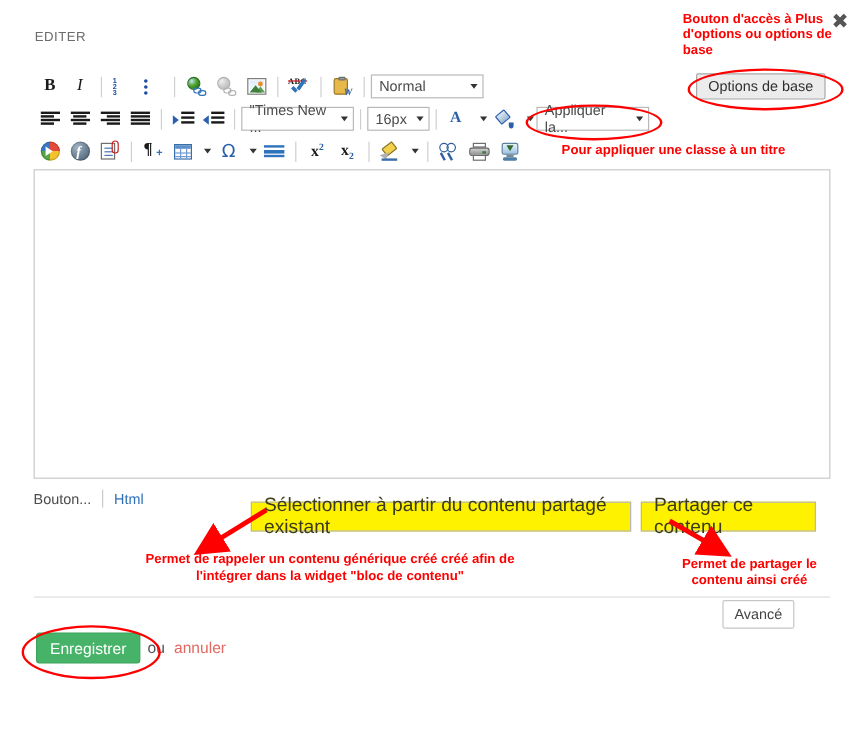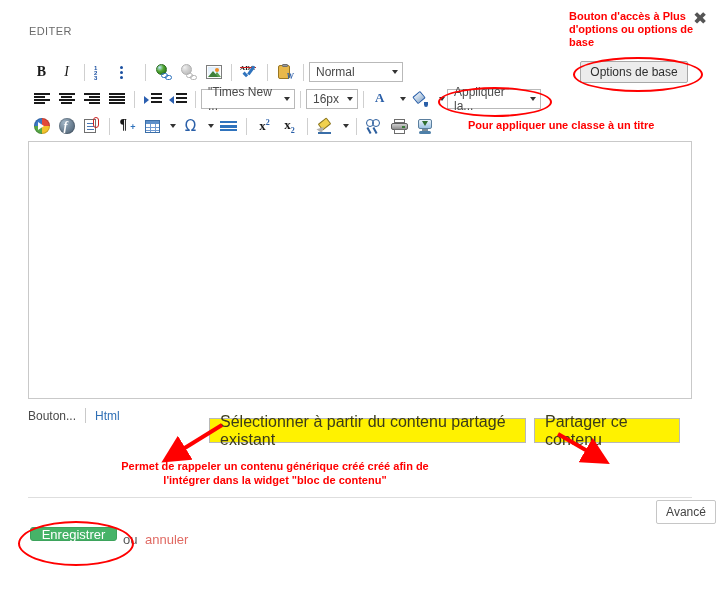--- a/index.html
+++ b/index.html
@@ -249,28 +249,28 @@
     border:1px solid #b8b8b8;box-sizing:border-box;
     display:flex;align-items:center;justify-content:center;
     font-size:16px;color:#3b3b1a;cursor:pointer;padding:0 10px;
   }
   #btn-select-shared{left:209px;top:418px;width:317px;}
   #btn-share-content{left:534px;top:418px;width:146px;}
 
   #hr-sep{position:absolute;left:28px;top:497px;width:664px;height:1px;background:#dedede;}
 
   #btn-avance{
-    position:absolute;left:656px;top:500px;width:60px;height:24px;
+    position:absolute;left:602px;top:500px;width:60px;height:24px;
     border:1px solid #c6c6c6;background:#fff;border-radius:2px;
     display:flex;align-items:center;justify-content:center;
     font-size:12px;color:#444;cursor:pointer;box-sizing:border-box;
   }
 
   #btn-save{
-    position:absolute;left:30px;top:527px;width:87px;height:14px;
+    position:absolute;left:30px;top:527px;width:87px;height:26px;
     background:#46b368;border:1px solid #3da35c;border-radius:3px;
     display:flex;align-items:center;justify-content:center;
     color:#fff;font-size:13px;cursor:pointer;box-sizing:border-box;
   }
   #txt-ou{position:absolute;left:123px;top:532px;font-size:13px;color:#555;}
   #link-annuler{position:absolute;left:145px;top:532px;font-size:13px;color:#e06a63;cursor:pointer;}
 
   #btn-options-base{
     position:absolute;left:580px;top:61px;width:108px;height:22px;
     border:1px solid #a8a8a8;background:#ececec;border-radius:2px;
@@ -576,20 +576,21 @@
 
   <div id="btn-avance">Avancé</div>
 
   <div id="btn-save">Enregistrer</div>
   <div id="txt-ou">ou</div>
   <div id="link-annuler">annuler</div>
 
   <div class="ann" id="ann-top-right">Bouton d'accès à Plus d'options ou options de base</div>
   <div class="ann" id="ann-class">Pour appliquer une classe à un titre</div>
   <div class="ann" id="ann-rappeler">Permet de rappeler un contenu générique créé créé afin de l'intégrer dans la widget "bloc de contenu"</div>
+  <div class="ann" id="ann-partager">Permet de partager le contenu ainsi créé</div>
 
   <div class="ellipse" id="ell-options"></div>
   <div class="ellipse" id="ell-class"></div>
   <div class="ellipse" id="ell-save"></div>
 
   <svg class="arrow" style="left:160px;top:420px;" width="70" height="48">
     <defs>
       <marker id="ah1" markerWidth="7" markerHeight="7" refX="3" refY="3.5" orient="auto">
         <polygon points="0 0, 7 3.5, 0 7" fill="#FF0000"></polygon>
       </marker>

